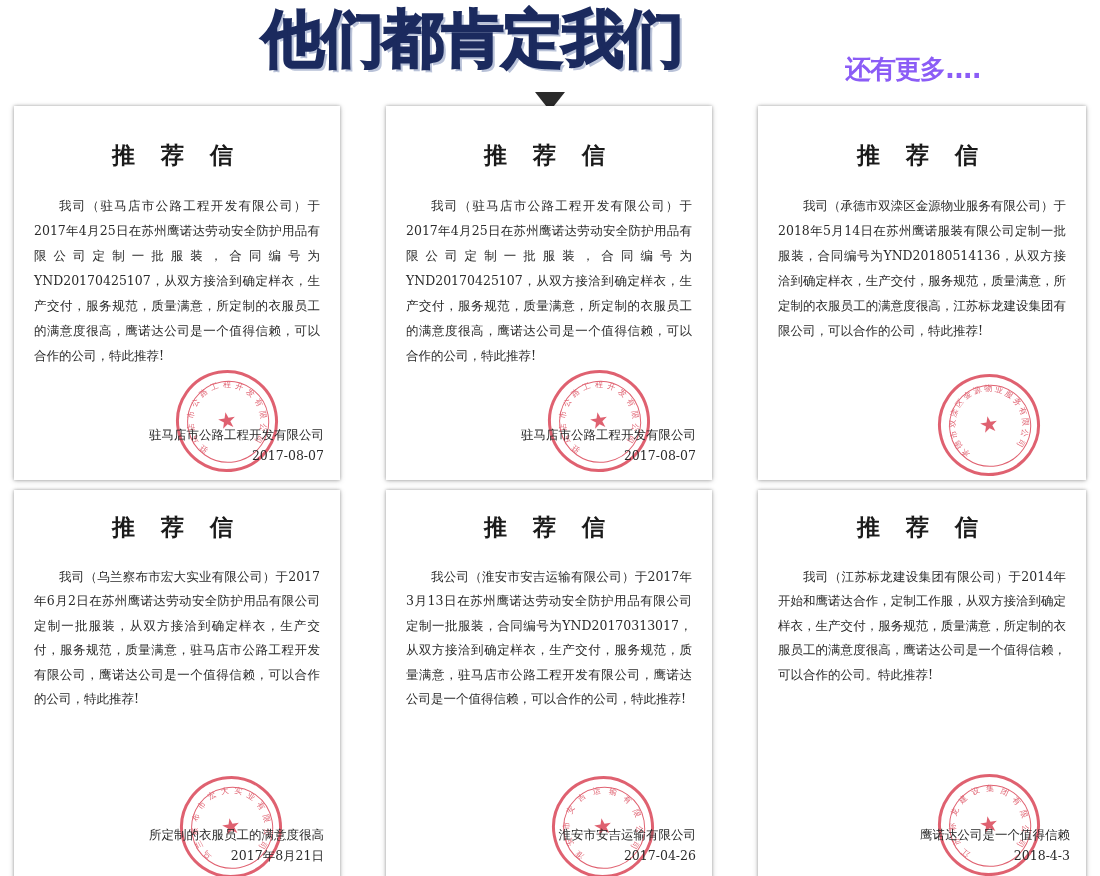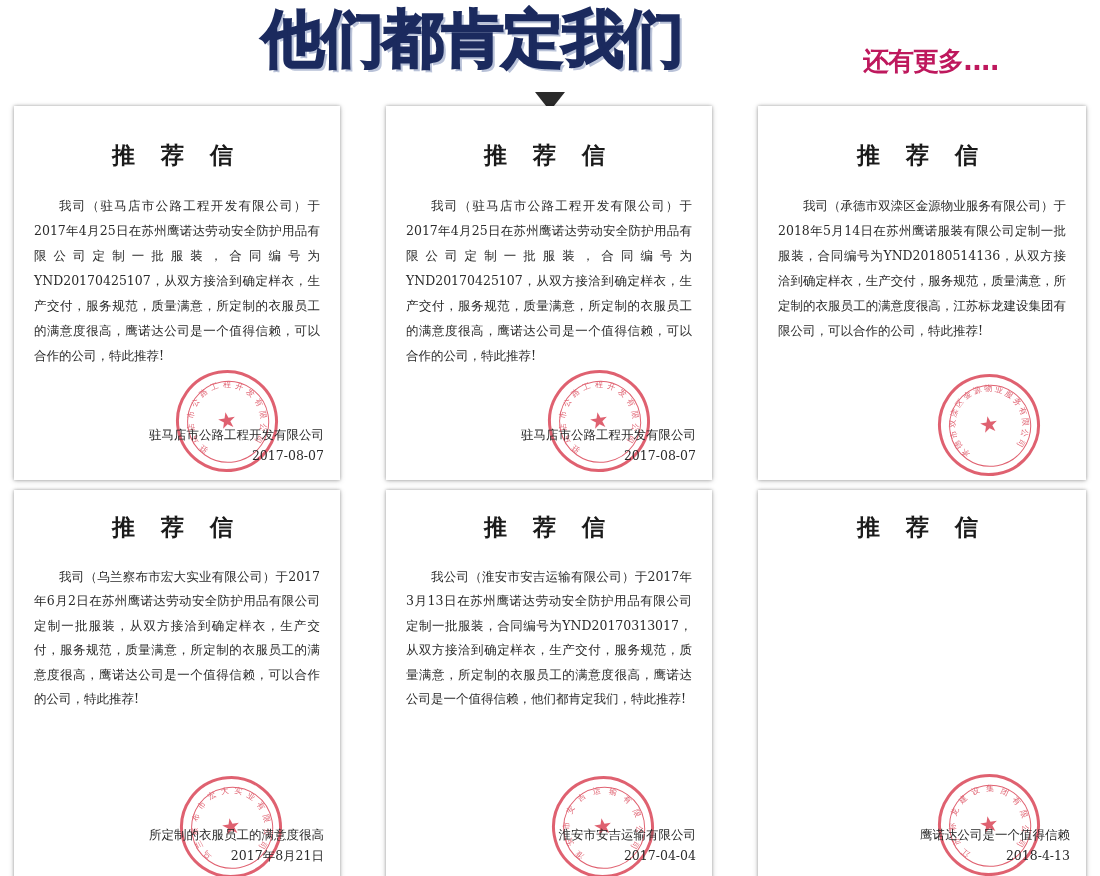--- a/index.html
+++ b/index.html
@@ -39,28 +39,27 @@
     letter-spacing: -2px;
     color: #1b2a5e;
     -webkit-text-stroke: 2px #1b2a5e;
     text-shadow: 3px 3px 0 #b9c2d8;
     white-space: nowrap;
     line-height: 1;
   }
   .headline-sub {
     position: absolute;
     left: 845px;
-    top: 44px;
+    top: 52px;
     font-family: "DejaVu Sans", sans-serif;
     font-weight: bold;
     font-size: 26px;
-    color: #be185d;
+    color: #8b5cf6;
     white-space: nowrap;
     letter-spacing: -1px;
-    margin-left: 18px;
   }
 
   
   .arrow-marker {
     position: absolute;
     width: 0;
     height: 0;
     border-left: 15px solid transparent;
     border-right: 15px solid transparent;
     border-top: 19px solid #2b2b2b;
@@ -283,21 +282,21 @@
             <span style="transform: translate(33.2px, 13.9px) rotate(112.667deg);">公</span>
             <span style="transform: translate(27.6px, 23.1px) rotate(130deg);">司</span>
           </div>
         </div>
       <div class="sign-block">
       </div>
     </div>
 
     <div class="letter r1 c0">
       <div class="letter-title">推 荐 信</div>
-      <div class="letter-body dense">我司（乌兰察布市宏大实业有限公司）于2017年6月2日在苏州鹰诺达劳动安全防护用品有限公司定制一批服装，从双方接洽到确定样衣，生产交付，服务规范，质量满意，所定制的衣服员工的满意度很高，鹰诺达公司是一个值得信赖，可以合作的公司，特此推荐!</div>
+      <div class="letter-body dense">我司（乌兰察布市宏大实业有限公司）于2017年6月2日在苏州鹰诺达劳动安全防护用品有限公司定制一批服装，从双方接洽到确定样衣，生产交付，服务规范，质量满意，驻马店市公路工程开发有限公司，鹰诺达公司是一个值得信赖，可以合作的公司，特此推荐!</div>
       <div class="seal seal-pos-c">
         <div class="seal-inner"></div>
         <div class="seal-star">★</div>
       <div class="seal-text">
             <span style="transform: translate(-27.6px, 23.1px) rotate(-130deg);">乌</span>
             <span style="transform: translate(-34.2px, 11.3px) rotate(-108.333deg);">兰</span>
             <span style="transform: translate(-35.9px, -2.1px) rotate(-86.6667deg);">察</span>
             <span style="transform: translate(-32.6px, -15.2px) rotate(-65deg);">布</span>
             <span style="transform: translate(-24.7px, -26.2px) rotate(-43.3333deg);">市</span>
             <span style="transform: translate(-13.3px, -33.5px) rotate(-21.6667deg);">宏</span>
@@ -311,64 +310,65 @@
           </div>
         </div>
       <div class="sign-block">
         <div class="company">所定制的衣服员工的满意度很高</div>
         <div class="date">2017年8月21日</div>
       </div>
     </div>
 
     <div class="letter r1 c1">
       <div class="letter-title">推 荐 信</div>
-      <div class="letter-body dense">我公司（淮安市安吉运输有限公司）于2017年3月13日在苏州鹰诺达劳动安全防护用品有限公司定制一批服装，合同编号为YND20170313017，从双方接洽到确定样衣，生产交付，服务规范，质量满意，所定制的衣服员工的满意度很高，鹰诺达公司是一个值得信赖，他们都肯定我们，特此推荐!</div>
+      <div class="letter-body dense">我公司（淮安市安吉运输有限公司）于2017年3月13日在苏州鹰诺达劳动安全防护用品有限公司定制一批服装，合同编号为YND20170313017，从双方接洽到确定样衣，生产交付，服务规范，质量满意，驻马店市公路工程开发有限公司，鹰诺达公司是一个值得信赖，可以合作的公司，特此推荐!</div>
       <div class="seal seal-pos-c">
         <div class="seal-inner"></div>
         <div class="seal-star">★</div>
       <div class="seal-text">
             <span style="transform: translate(-27.6px, 23.1px) rotate(-130deg);">淮</span>
             <span style="transform: translate(-34.9px, 8.7px) rotate(-104deg);">安</span>
             <span style="transform: translate(-35.2px, -7.5px) rotate(-78deg);">市</span>
             <span style="transform: translate(-28.4px, -22.2px) rotate(-52deg);">安</span>
             <span style="transform: translate(-15.8px, -32.4px) rotate(-26deg);">吉</span>
             <span style="transform: translate(0px, -36px) rotate(0deg);">运</span>
             <span style="transform: translate(15.8px, -32.4px) rotate(26deg);">输</span>
             <span style="transform: translate(28.4px, -22.2px) rotate(52deg);">有</span>
             <span style="transform: translate(35.2px, -7.5px) rotate(78deg);">限</span>
             <span style="transform: translate(34.9px, 8.7px) rotate(104deg);">公</span>
             <span style="transform: translate(27.6px, 23.1px) rotate(130deg);">司</span>
           </div>
         </div>
       <div class="sign-block">
         <div class="company">淮安市安吉运输有限公司</div>
-        <div class="date">2017-04-04</div>
+        <div class="date">2017-04-26</div>
       </div>
     </div>
 
     <div class="letter r1 c2">
       <div class="letter-title">推 荐 信</div>
+      <div class="letter-body dense">我司（江苏标龙建设集团有限公司）于2014年开始和鹰诺达合作，定制工作服，从双方接洽到确定样衣，生产交付，服务规范，质量满意，所定制的衣服员工的满意度很高，鹰诺达公司是一个值得信赖，可以合作的公司。特此推荐!</div>
       <div class="seal seal-pos-b">
         <div class="seal-inner"></div>
         <div class="seal-star">★</div>
       <div class="seal-text">
             <span style="transform: translate(-27.6px, 23.1px) rotate(-130deg);">江</span>
             <span style="transform: translate(-34.5px, 10.1px) rotate(-106.364deg);">苏</span>
             <span style="transform: translate(-35.7px, -4.6px) rotate(-82.7273deg);">标</span>
             <span style="transform: translate(-30.9px, -18.5px) rotate(-59.0909deg);">龙</span>
             <span style="transform: translate(-20.9px, -29.3px) rotate(-35.4545deg);">建</span>
             <span style="transform: translate(-7.4px, -35.2px) rotate(-11.8182deg);">设</span>
             <span style="transform: translate(7.4px, -35.2px) rotate(11.8182deg);">集</span>
             <span style="transform: translate(20.9px, -29.3px) rotate(35.4545deg);">团</span>
             <span style="transform: translate(30.9px, -18.5px) rotate(59.0909deg);">有</span>
             <span style="transform: translate(35.7px, -4.6px) rotate(82.7273deg);">限</span>
             <span style="transform: translate(34.5px, 10.1px) rotate(106.364deg);">公</span>
             <span style="transform: translate(27.6px, 23.1px) rotate(130deg);">司</span>
           </div>
         </div>
       <div class="sign-block">
         <div class="company">鹰诺达公司是一个值得信赖</div>
-        <div class="date">2018-4-13</div>
+        <div class="date">2018-4-3</div>
       </div>
     </div>
 
   </div>
 </div>
 
 </body></html>

